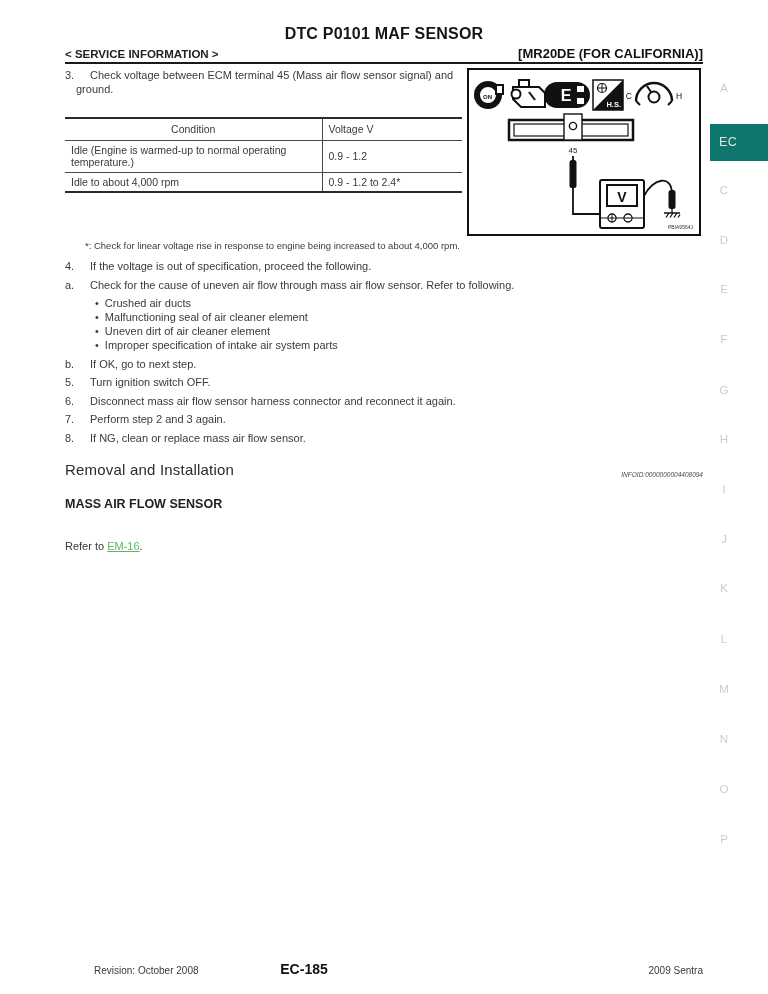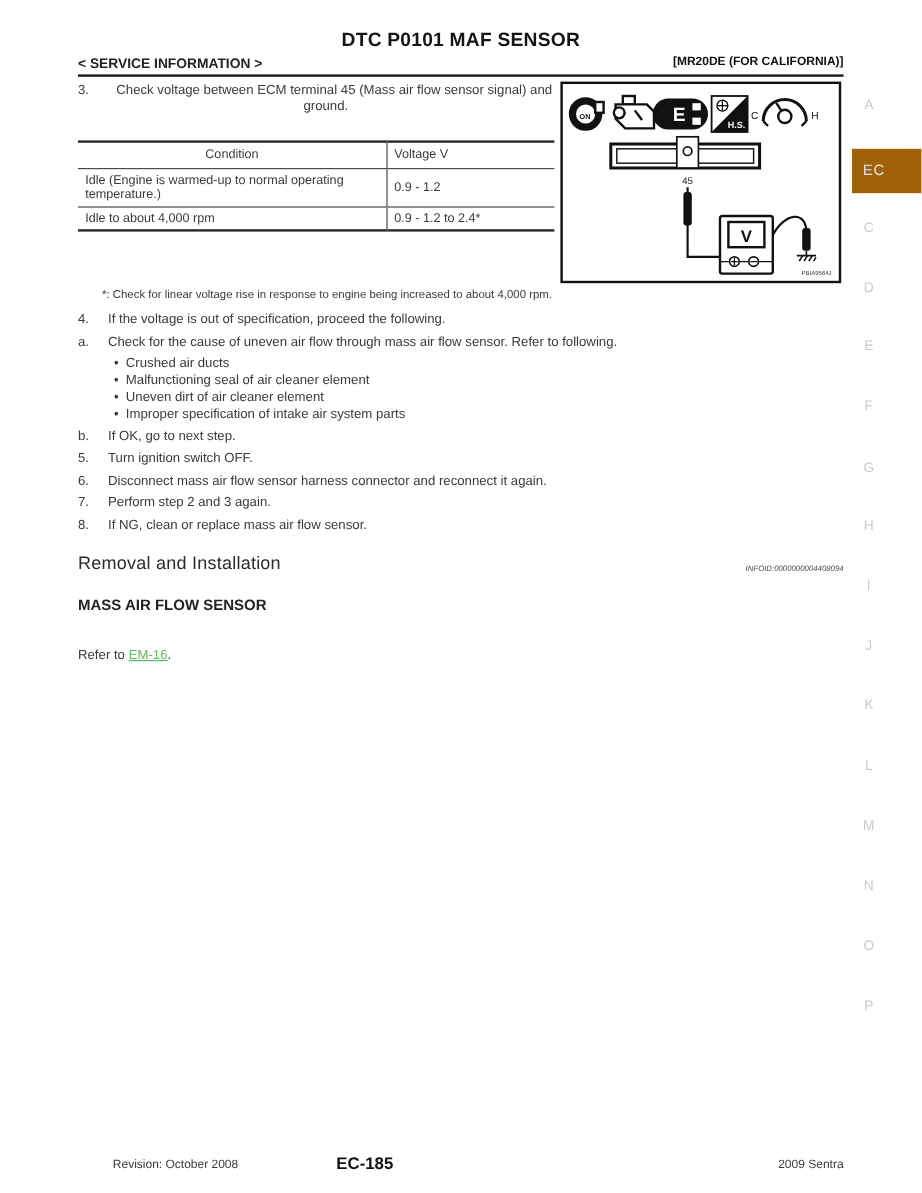--- a/index.html
+++ b/index.html
@@ -17,34 +17,34 @@
     position: absolute; top: 25px; left: 0; width: 768px;
     text-align: center; font-size: 16px; font-weight: bold; color: #151515;
     letter-spacing: 0.2px;
   }
   .section-left {
     position: absolute; top: 48px; left: 65px;
     font-size: 11.5px; font-weight: bold; color: #222;
   }
   .section-right {
     position: absolute; top: 46px; right: 65px;
-    font-size: 10px; font-weight: bold; color: #111;
+    font-size: 13px; font-weight: bold; color: #111;
   }
   .header-rule {
     position: absolute; top: 62px; left: 65px; width: 638px; height: 2px;
     background: #1a1a1a;
   }
 
   
   .step3 {
     position: absolute; top: 68px; left: 65px; width: 402px;
     font-size: 11px; line-height: 14px;
   }
   .step3 .num { float: left; width: 25px; }
-  .step3 .txt { margin-left: 11px; text-align: center; }
+  .step3 .txt { margin-left: 11px; }
 
   
   .diagram-box {
     position: absolute; top: 68px; left: 467px; width: 234px; height: 168px;
     border: 2px solid #111; background: #fff;
   }
   .diagram-box svg { display: block; width: 100%; height: 100%; }
 
   
   .cond-table {
@@ -101,21 +101,21 @@
     color: #5cb85c; text-decoration: underline; cursor: pointer;
   }
 
   
   .margin-letter {
     position: absolute; left: 713px; width: 22px; text-align: center;
     font-size: 11.5px; color: #c9cccc;
   }
   .margin-tab-active {
     position: absolute; left: 710px; top: 124px; width: 58px; height: 37px;
-    background: #a16207; color: #e4e4e4; font-size: 12.5px;
+    background: #0f766e; color: #e4e4e4; font-size: 12.5px;
     line-height: 37px; padding-left: 9px; letter-spacing: 0.5px;
   }
 
   
   .footer-left {
     position: absolute; top: 965px; left: 65px; font-size: 10px; color: #3a3a3a; padding-left: 29px;
   }
   .footer-center {
     position: absolute; top: 961px; left: 0; width: 608px; text-align: center;
     font-size: 14px; font-weight: bold; color: #111;

